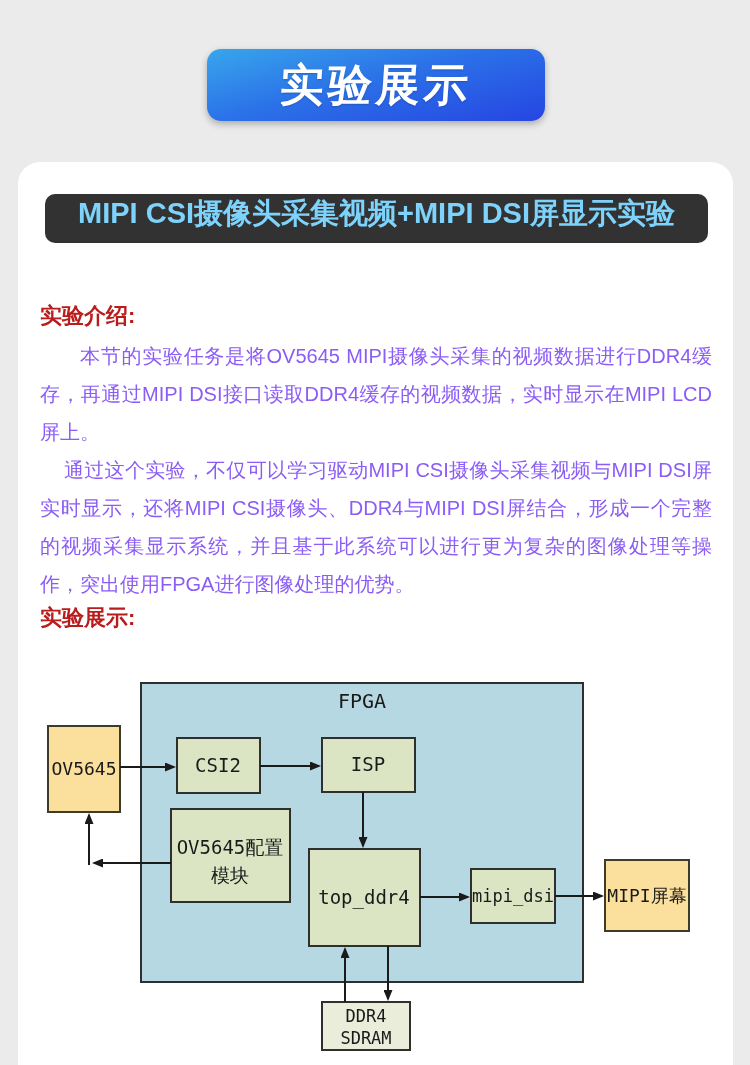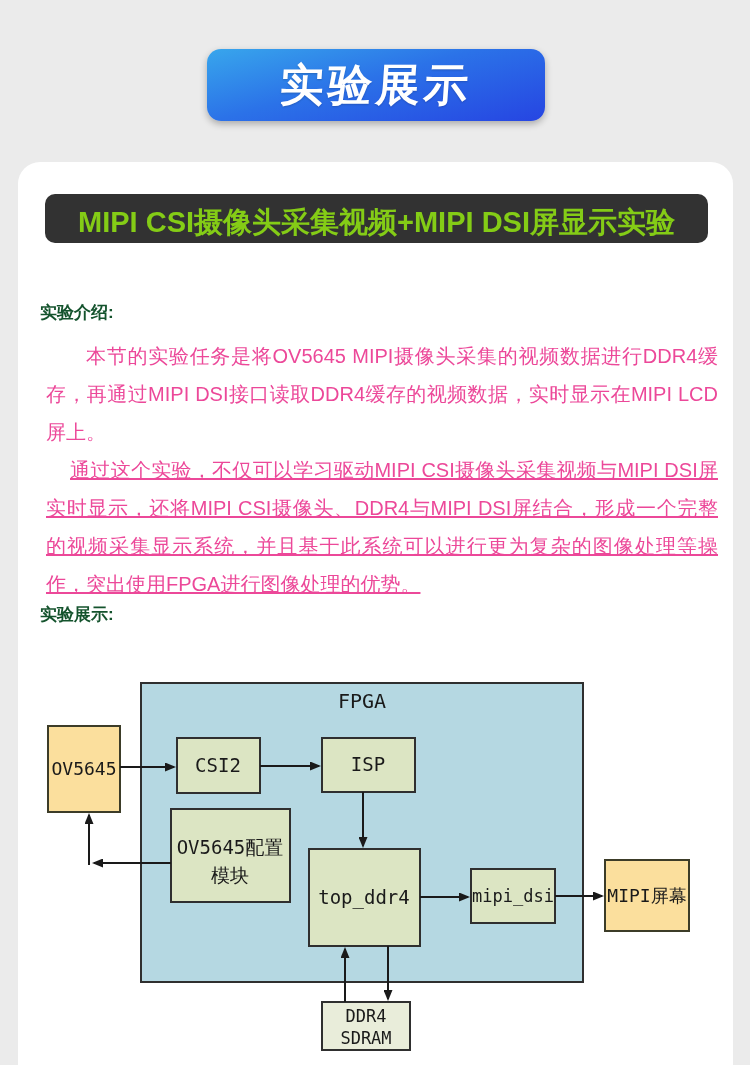--- a/index.html
+++ b/index.html
@@ -26,39 +26,39 @@
   .card {
     position:absolute; left:18px; top:162px;
     width:715px; height:903px;
     background:#ffffff;
     border-radius:22px 22px 0 0;
   }
   .title-bar {
     position:absolute; left:27px; top:32px;
     width:663px; height:49px;
     background:#323232; border-radius:10px;
-    display:flex; align-items:flex-end; justify-content:center;
-    color:#84cc16; font-size:29px; font-weight:bold;
+    display:flex; align-items:flex-start; justify-content:center;
+    color:#7dd3fc; font-size:29px; font-weight:bold;
     white-space:nowrap; letter-spacing:0px;
   }
   .section-heading {
     position:absolute; left:22px;
-    font-size:17px; font-weight:bold; color:#14532d;
+    font-size:22px; font-weight:bold; color:#b91c1c;
   }
   .intro-heading { top:139px; }
   .diagram-heading { top:441px; }
   .intro-text {
-    position:absolute; left:28px; top:175px;
+    position:absolute; left:22px; top:175px;
     width:672px;
-    font-size:20px; line-height:38px; color:#ec4899;
+    font-size:20px; line-height:38px; color:#8b5cf6;
     text-align:justify;
   }
   .intro-text p { margin:0; }
   .intro-text p.p1 { text-indent:2em; }
-  .intro-text p.p2 { text-indent:1.2em;text-decoration:underline; }
+  .intro-text p.p2 { text-indent:1.2em; }
   .diagram {
     position:absolute; left:0; top:503px;
     width:576px; height:400px;
   }
   svg text {
     font-family:"DejaVu Sans Mono","Liberation Mono",monospace;
     fill:#1a1a1a;
   }
 </style>
 </head>

